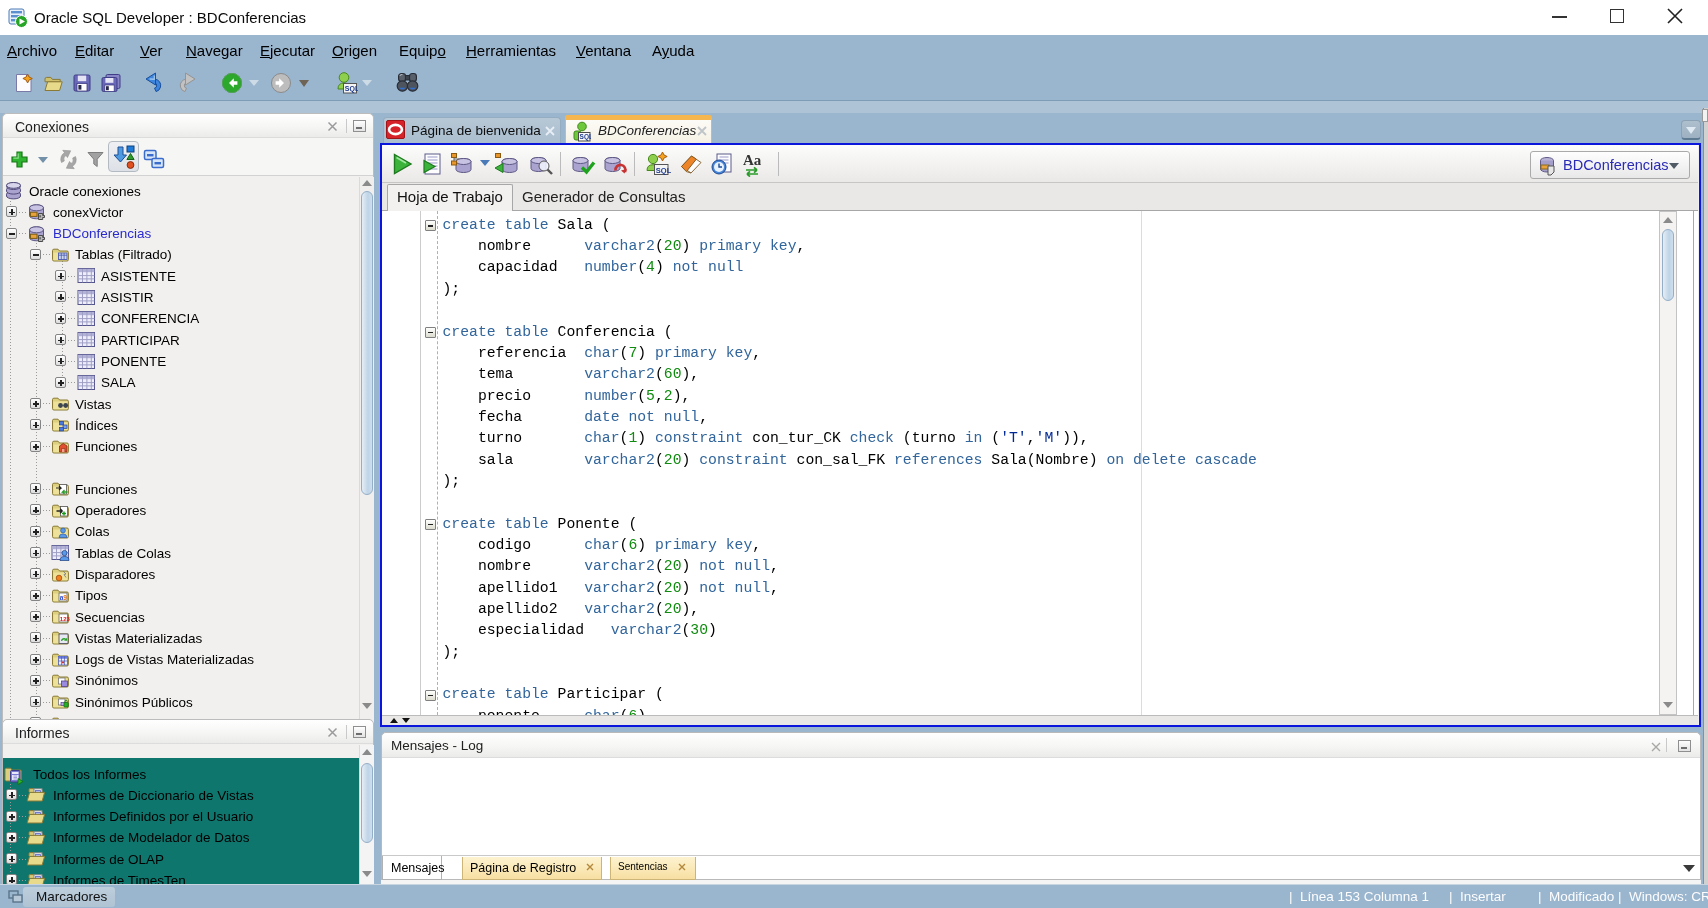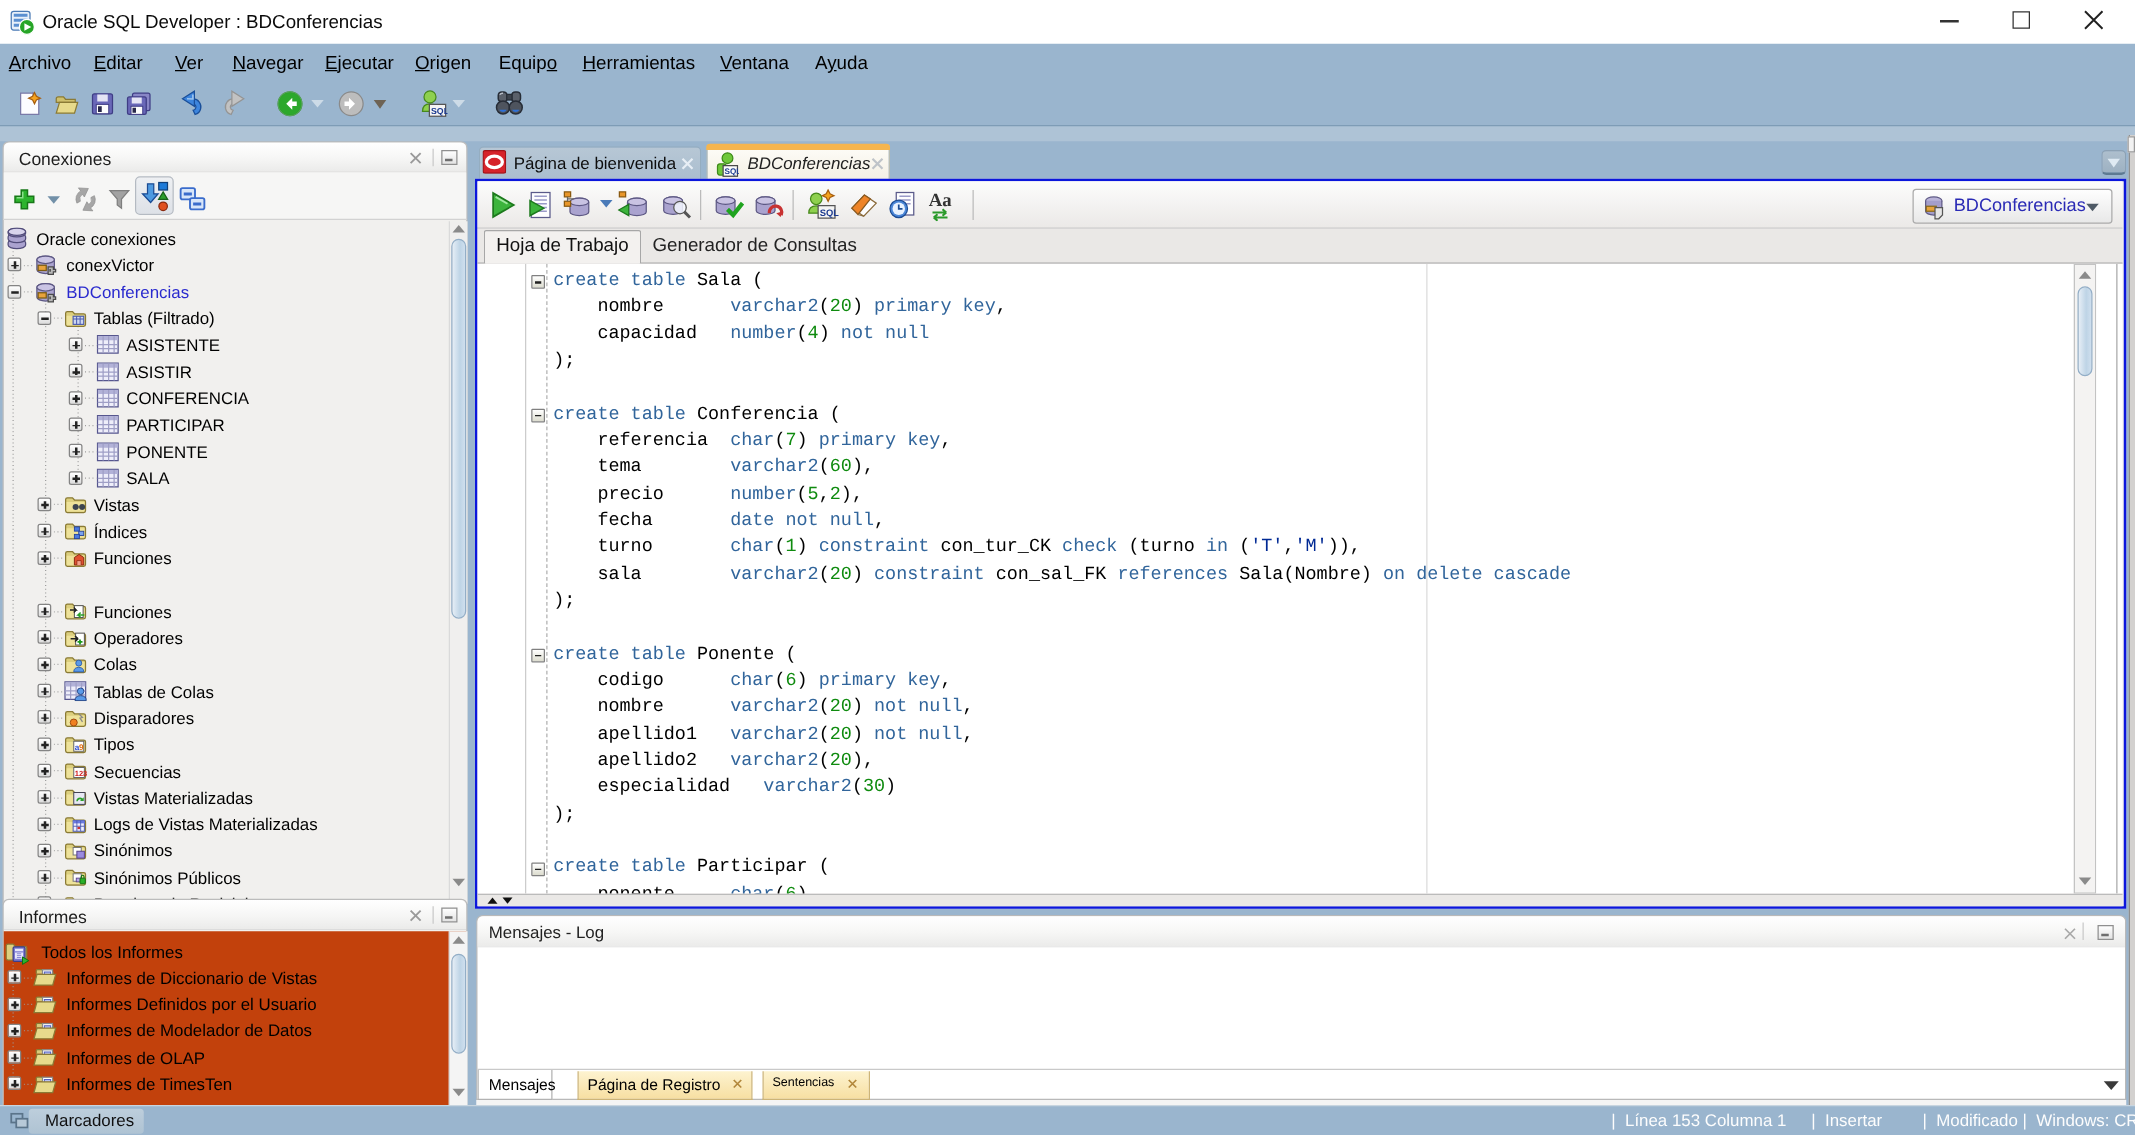--- a/index.html
+++ b/index.html
@@ -521,21 +521,21 @@
 </div>
 
 <div class="panel" style="left:2px;top:719px;width:372px;height:165px">
   <div class="phead"></div>
   <span class="ptitle">Informes</span>
   <svg class="abs" style="left:324px;top:7px" width="11" height="11" viewBox="0 0 11 11">
       <path d="M1.5 1.5 L9.5 9.5 M9.5 1.5 L1.5 9.5" stroke="#9a9a9a" stroke-width="1.5"></path>
     </svg>
   <div class="psep" style="left:343px;top:5px"></div>
   <div class="pmin" style="left:350px;top:6px"></div>
-  <div class="abs" style="left:0;top:25px;width:370px;height:139px;background:#c2410c;overflow:hidden" id="inftree">
+  <div class="abs" style="left:0;top:38px;width:370px;height:139px;background:#0f766e;overflow:hidden" id="inftree">
     <div class="dotv" style="left:7px;top:26px;height:97px"></div>
     <div class="trow" style="top:5.4px">
         <svg class="ic" style="left:1px" width="22" height="20" viewBox="0 0 22 20">
           <path d="M1 4.6 Q1 3.2 2.4 3.2 H6.6 L8.2 5 H16 Q17.4 5 17.4 6.4 V14.6 Q17.4 16 16 16 H2.4 Q1 16 1 14.6 Z" fill="#dccf7e" stroke="#8a7a35"></path>
           <rect x="6.5" y="5.5" width="9.5" height="11.5" rx="1" fill="#7a7ad0" stroke="#3c3c8a"></rect>
           <rect x="8" y="7" width="6.5" height="2" fill="#e8e8fa"></rect>
           <rect x="8" y="10" width="6.5" height="5" fill="#e8e8fa"></rect>
           <path d="M9.5 11 h3.5 M9.5 12.5 h3.5 M9.5 14 h3.5" stroke="#7a7ad0" stroke-width="0.7"></path>
           <path d="M14 13.5 l5 3 -5 3 z" fill="#2db42d" stroke="#117011" stroke-width="0.8"></path>
         </svg>

